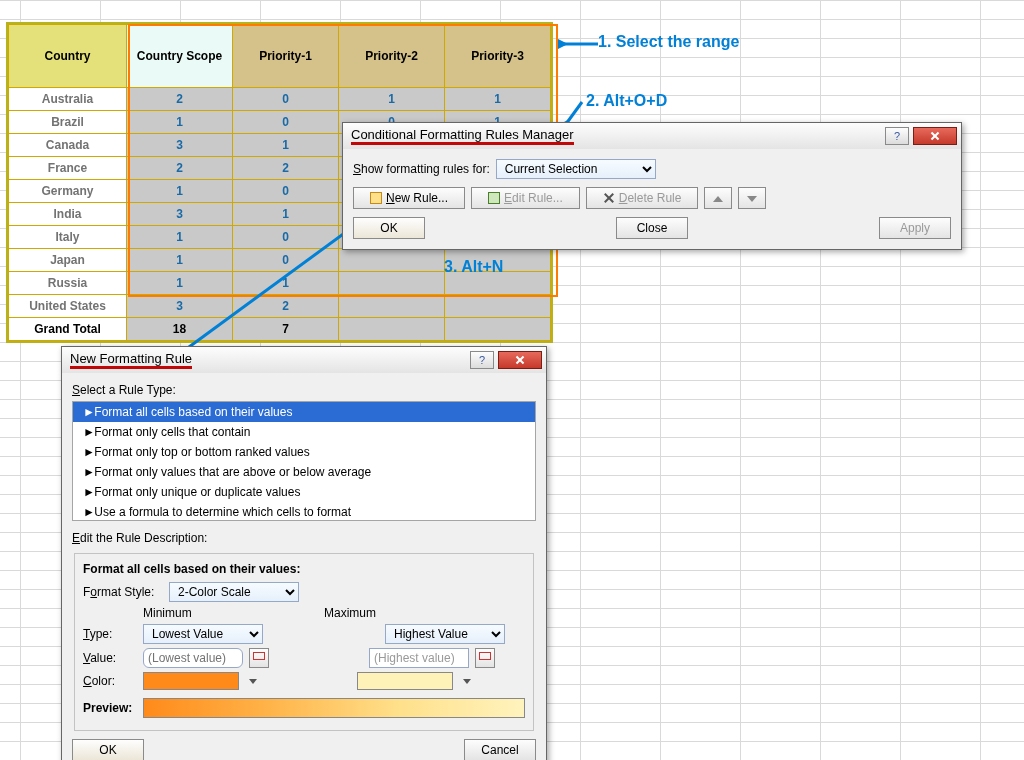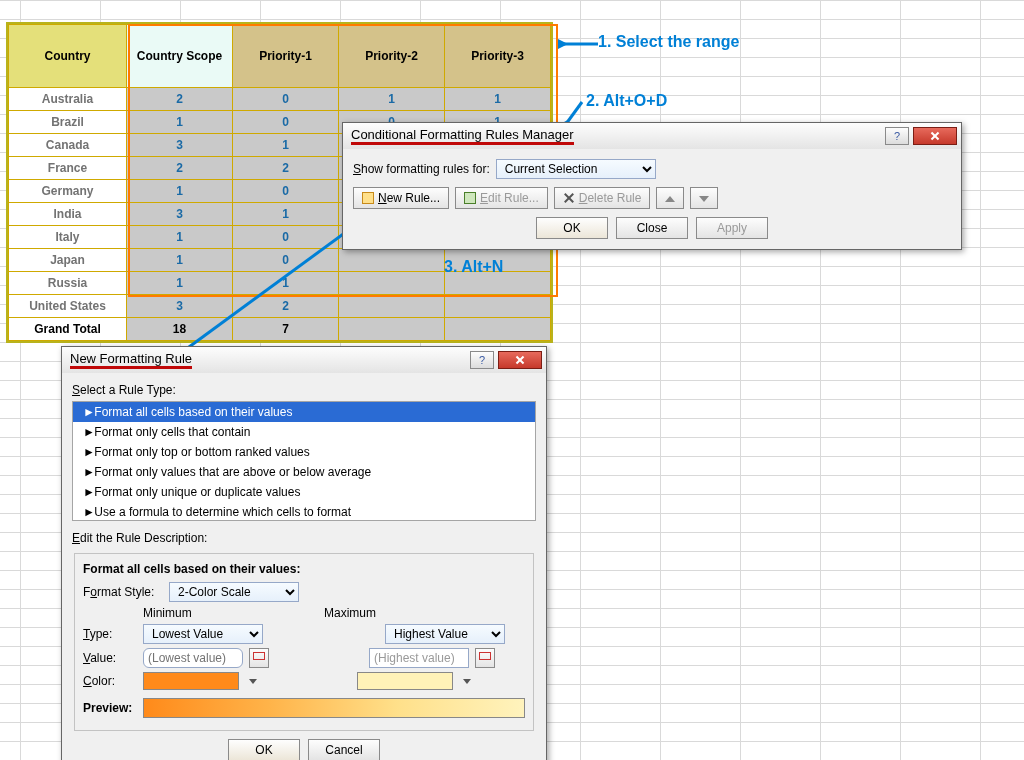--- a/index.html
+++ b/index.html
@@ -33,32 +33,32 @@
   
   .dlg { position:absolute; background:#f0f0f0; border:1px solid #666; box-shadow:2px 2px 6px rgba(0,0,0,.35); font-size:12px; }
   .dlg .titlebar { height:26px; background:linear-gradient(#fdfdfd,#e4e4e4); display:flex; align-items:center; padding:0 4px 0 8px; font-size:13px; }
   .dlg .titlebar .ttl { flex:1; }
   .dlg .help-btn { width:24px; height:18px; border:1px solid #8a8a8a; background:linear-gradient(#fdfdfd,#dcdcdc); font-size:11px; text-align:center; line-height:16px; margin-right:4px; color:#3a5aa3; }
   .dlg .close-btn { width:44px; height:18px; background:linear-gradient(#e76a5c,#c6392b); border:1px solid #7a1d14; color:#fff; position:relative; }
   .dlg .close-btn::before,.dlg .close-btn::after { content:""; position:absolute; left:50%; top:50%; width:10px; height:2px; background:#fff; }
   .dlg .close-btn::before { transform:translate(-50%,-50%) rotate(45deg); }
   .dlg .close-btn::after  { transform:translate(-50%,-50%) rotate(-45deg); }
   .dlg .body { padding:10px; }
-  .win-btn { display:inline-block; min-width:72px; height:22px; line-height:20px; text-align:center; border:1px solid #8a8a8a; background:linear-gradient(#fdfdfd,#e4e4e4); font-size:12px; padding:0 8px; cursor:pointer; }
+  .win-btn { display:inline-block; min-width:72px; height:22px; line-height:20px; text-align:center; border:1px solid #8a8a8a; background:linear-gradient(#fdfdfd,#e4e4e4); font-size:12px; padding:0 16px; cursor:pointer; }
   .win-btn.disabled { color:#9a9a9a; }
   .win-btn.ok { background:linear-gradient(#fefefe,#ece6d8); }
   .win-btn .ico { display:inline-block; width:12px; height:12px; margin-right:4px; vertical-align:-2px; }
   .ruleslist { border:1px solid #b7b7b7; background:#fff; height:168px; margin-top:6px; }
   .ruleslist .hdr { display:flex; font-size:12px; color:#444; border-bottom:1px solid #dcdcdc; height:22px; align-items:center; }
   .ruleslist .hdr span { padding:0 8px; }
   .ruleslist .hdr .c1{width:200px;} .ruleslist .hdr .c2{width:170px;} .ruleslist .hdr .c3{flex:1;} .ruleslist .hdr .c4{width:90px;}
   label.dlg-lbl { font-size:12px; }
   select.combo, input.txt { border:1px solid #96a8c8; height:20px; font-size:12px; padding:0 4px; background:linear-gradient(#f6fbff,#e6f0fb); }
   input.txt { background:#fff; }
-  .button-row { display:flex; gap:8px; justify-content:center; margin-top:8px; }
+  .button-row { display:flex; gap:8px; justify-content:space-between; margin-top:8px; }
   
   .ruletype-list { border:1px solid #a5a5a5; background:#fff; height:120px; overflow:hidden; font-size:12px; }
   .ruletype-list .item { padding:3px 10px; }
   .ruletype-list .item.sel { background:#2a6bd4; color:#fff; }
   .ruletype-list .arw { display:inline-block; width:8px; }
   fieldset.desc { border:1px solid #c3c3c3; padding:8px; margin-top:8px; }
   .field-row { display:flex; align-items:center; gap:6px; margin:4px 0; font-size:12px; }
   .field-row .lab { width:54px; }
   .color-swatch { width:96px; height:18px; border:1px solid #888; }
   .preview-bar { flex:1; height:20px; border:1px solid #888; background:linear-gradient(to right,#ff8a1a,#ffb44a,#ffe08a,#fff3bd); }

